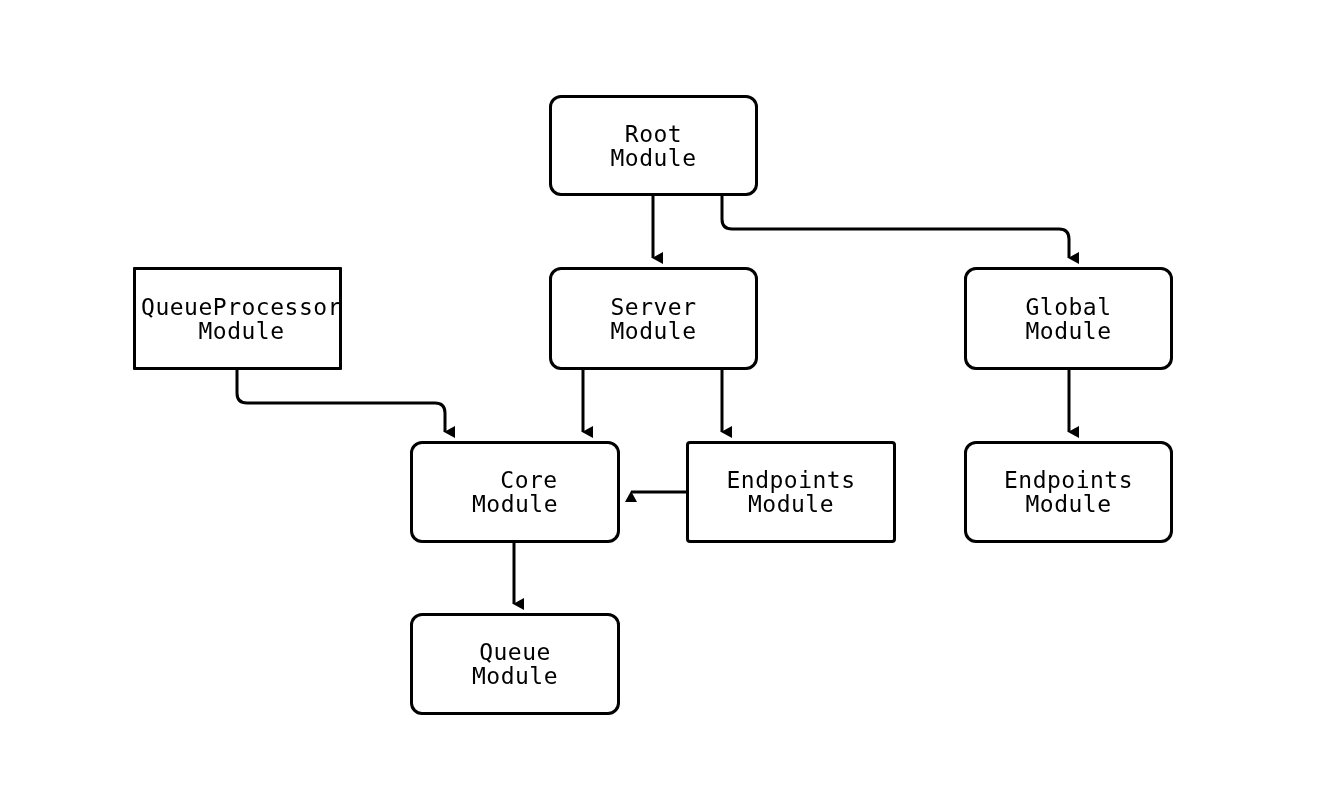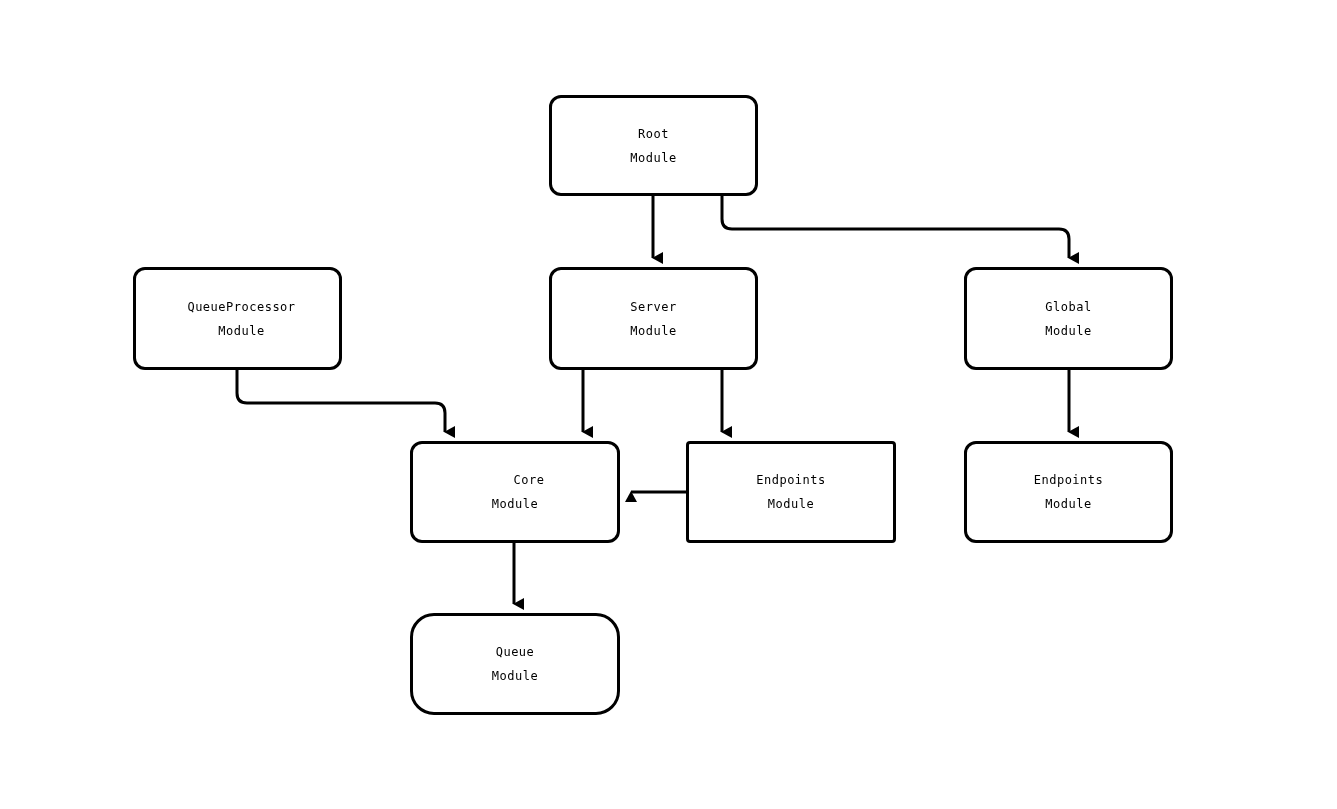--- a/index.html
+++ b/index.html
@@ -29,21 +29,21 @@
     background: #ffffff;
     border: 3px solid #000000;
     border-radius: 12px;
     display: flex;
     flex-direction: column;
     align-items: center;
     justify-content: center;
     z-index: 2;
   }
   .node-line {
-    font-size: 12px;
+    font-size: 23px;
     line-height: 24px;
     letter-spacing: 0.5px;
     color: #000000;
     white-space: pre;
     text-align: center;
   }
 </style>
 </head>
 <body>
 
@@ -65,21 +65,21 @@
         <path d="M 686 492 L 631 492" marker-end="url(#arrow-down)"></path>
         <path d="M 514 543 L 514 604" marker-end="url(#arrow-down)"></path>
       </g>
   </svg>
 
   <div id="nodes-group">
       <div class="node" style="left: 549px; top: 95px; width: 209px; height: 101px; border-color: rgb(0, 0, 0); border-width: 3px; border-radius: 12px;">
         <div class="node-line" style="color: rgb(0, 0, 0);">Root</div>
         <div class="node-line" style="color: rgb(0, 0, 0);">Module</div>
       </div>
-      <div class="node" style="left: 133px; top: 267px; width: 209px; height: 103px; border-color: rgb(0, 0, 0); border-width: 3px; border-radius: 12px; padding-left: 8px;">
+      <div class="node" style="left: 133px; top: 267px; width: 209px; height: 103px; border-color: rgb(0, 0, 0); border-width: 3px; border-radius: 1px; padding-left: 8px;">
         <div class="node-line" style="color: rgb(0, 0, 0);">QueueProcessor</div>
         <div class="node-line" style="color: rgb(0, 0, 0);">Module</div>
       </div>
       <div class="node" style="left: 549px; top: 267px; width: 209px; height: 103px; border-color: rgb(0, 0, 0); border-width: 3px; border-radius: 12px; align-items: center;">
         <div class="node-line" style="color: rgb(0, 0, 0);">Server</div>
         <div class="node-line" style="color: rgb(0, 0, 0);">Module</div>
       </div>
       <div class="node" style="left: 964px; top: 267px; width: 209px; height: 103px; border-color: rgb(0, 0, 0); border-width: 3px; border-radius: 12px;">
         <div class="node-line" style="color: rgb(0, 0, 0);">Global</div>
         <div class="node-line" style="color: rgb(0, 0, 0);">Module</div>
@@ -89,19 +89,19 @@
         <div class="node-line" style="color: rgb(0, 0, 0);">Module</div>
       </div>
       <div class="node" style="left: 686px; top: 441px; width: 210px; height: 102px; border-color: rgb(0, 0, 0); border-width: 3px; border-radius: 4px;">
         <div class="node-line" style="color: rgb(0, 0, 0);">Endpoints</div>
         <div class="node-line" style="color: rgb(0, 0, 0);">Module</div>
       </div>
       <div class="node" style="left: 964px; top: 441px; width: 209px; height: 102px; border-color: rgb(0, 0, 0); border-width: 3px; border-radius: 12px;">
         <div class="node-line" style="color: rgb(0, 0, 0);">Endpoints</div>
         <div class="node-line" style="color: rgb(0, 0, 0);">Module</div>
       </div>
-      <div class="node" style="left: 410px; top: 613px; width: 210px; height: 102px; border-color: rgb(0, 0, 0); border-width: 3px; border-radius: 24px;">
+      <div class="node" style="left: 410px; top: 613px; width: 210px; height: 102px; border-color: rgb(0, 0, 0); border-width: 3px; border-radius: 12px;">
         <div class="node-line" style="color: rgb(0, 0, 0);">Queue</div>
         <div class="node-line" style="color: rgb(0, 0, 0);">Module</div>
       </div>
     </div>
 
 </div>
 
 </body></html>

